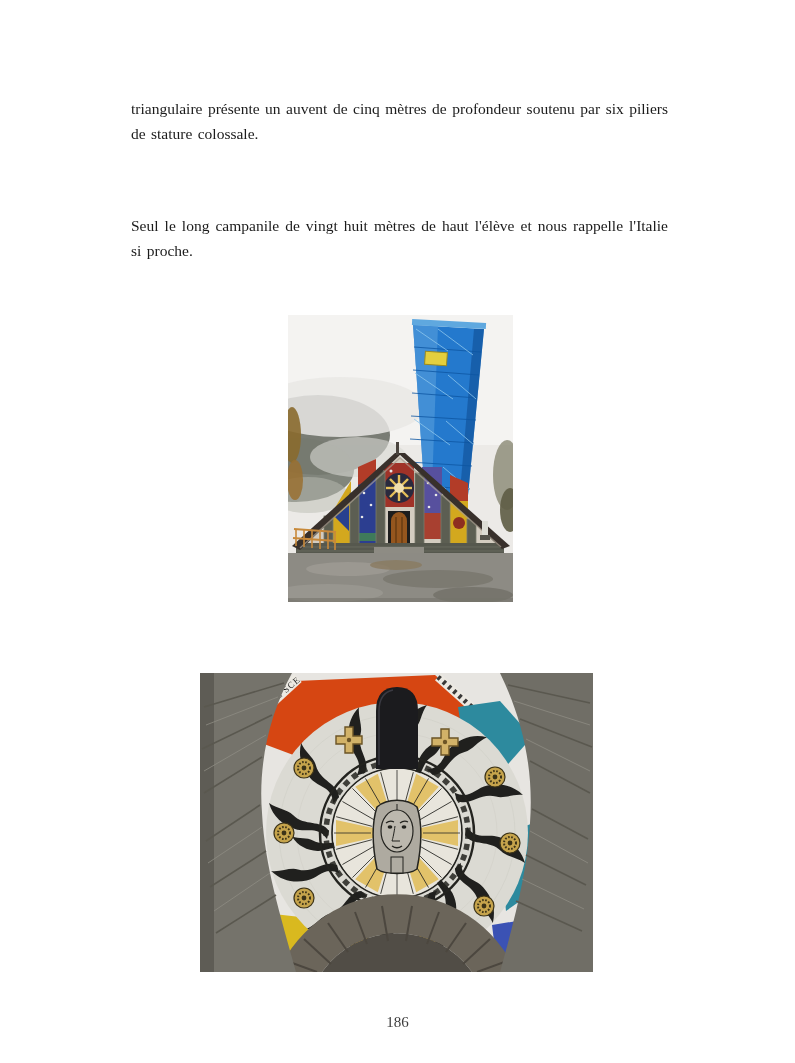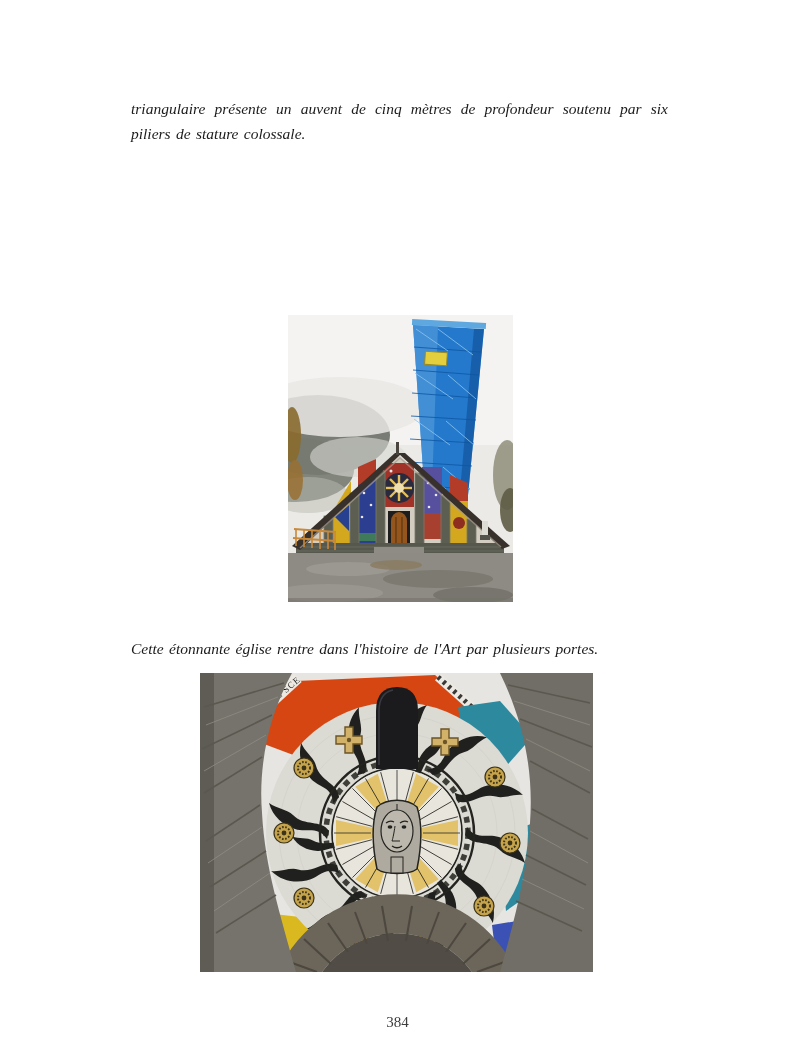--- a/index.html
+++ b/index.html
@@ -4,35 +4,35 @@
 <style>
   html,body { margin:0; padding:0; background:#ffffff; }
   .page {
     position:relative; width:795px; height:1063px; background:#ffffff;
     font-family:"Liberation Serif", serif; color:#1b1b1b; overflow:hidden;
   }
   .para {
     position:absolute; left:131px; width:537px; margin:0;
     font-size:15.5px; line-height:25px; text-align:justify;
     word-spacing:1.5px;
-    font-style:italic;
   }
   .photo { position:absolute; line-height:0; }
   .pageno {
     position:absolute; top:1014px; left:0; width:100%;
     text-align:center; font-size:15px; color:#3d3d3d;
   }
   svg { display:block; }
 </style>
 </head>
 <body>
 
 <div class="page">
 
   <p class="para" style="top:96px">triangulaire présente un auvent de cinq mètres de profondeur soutenu par six piliers de stature colossale.</p>
+  <p class="para" style="top:213px">Seul le long campanile de vingt huit mètres de haut l'élève et nous rappelle l'Italie si proche.</p>
 
   <div class="photo" style="top:315px; left:288px">
     <svg width="225" height="287" viewBox="0 0 225 287">
 
       <rect width="225" height="287" fill="#eceae7"></rect>
       <rect width="225" height="130" fill="#f4f3f1"></rect>
 
       <g>
         <ellipse cx="30" cy="120" rx="72" ry="40" fill="#63665e" opacity="0.85"></ellipse>
         <ellipse cx="8" cy="155" rx="58" ry="32" fill="#767a70" opacity="0.9"></ellipse>
@@ -138,21 +138,20 @@
         <ellipse cx="60" cy="254" rx="42" ry="7" fill="#9c9992" opacity="0.9"></ellipse>
         <ellipse cx="150" cy="264" rx="55" ry="9" fill="#7a786f" opacity="0.9"></ellipse>
         <ellipse cx="108" cy="250" rx="26" ry="5" fill="#897a60" opacity="0.8"></ellipse>
         <ellipse cx="40" cy="278" rx="55" ry="9" fill="#999790" opacity="0.9"></ellipse>
         <ellipse cx="185" cy="280" rx="40" ry="8" fill="#6e6c64" opacity="0.7"></ellipse>
         <rect x="0" y="283" width="225" height="4" fill="#75736b" opacity="0.6"></rect>
       </g>
     </svg>
   </div>
 
-  <p class="para" style="top:636px">Cette étonnante église rentre dans l'histoire de l'Art par plusieurs portes.</p>
 
   <div class="photo" style="top:673px; left:200px">
     <svg width="393" height="299" viewBox="0 0 393 299">
       <defs>
         <path id="flm" d="M2,-68 C14,-76 6,-92 18,-104 C24,-110 24,-120 30,-128 C16,-124 8,-114 4,-102 C0,-90 8,-80 -6,-70 Z"></path>
         <g id="rosette">
           <circle r="10" stroke="#3c3318" stroke-width="1.2"></circle>
           <circle r="6" fill="none" stroke="#3c3318" stroke-width="2" stroke-dasharray="1.6 1.6"></circle>
           <circle r="2.4" fill="#3c3318"></circle>
         </g>
@@ -330,15 +329,15 @@
         <g stroke="#8e8c83" stroke-width="1" fill="none" opacity="0.8">
           <path d="M390,52 L314,28"></path>
             <path d="M390,98 L326,66"></path>
             <path d="M388,190 L330,158"></path>
             <path d="M384,236 L322,206"></path>
         </g>
       </g>
     </svg>
   </div>
 
-  <div class="pageno">384</div>
+  <div class="pageno">186</div>
 
 </div>
 
 </body></html>

